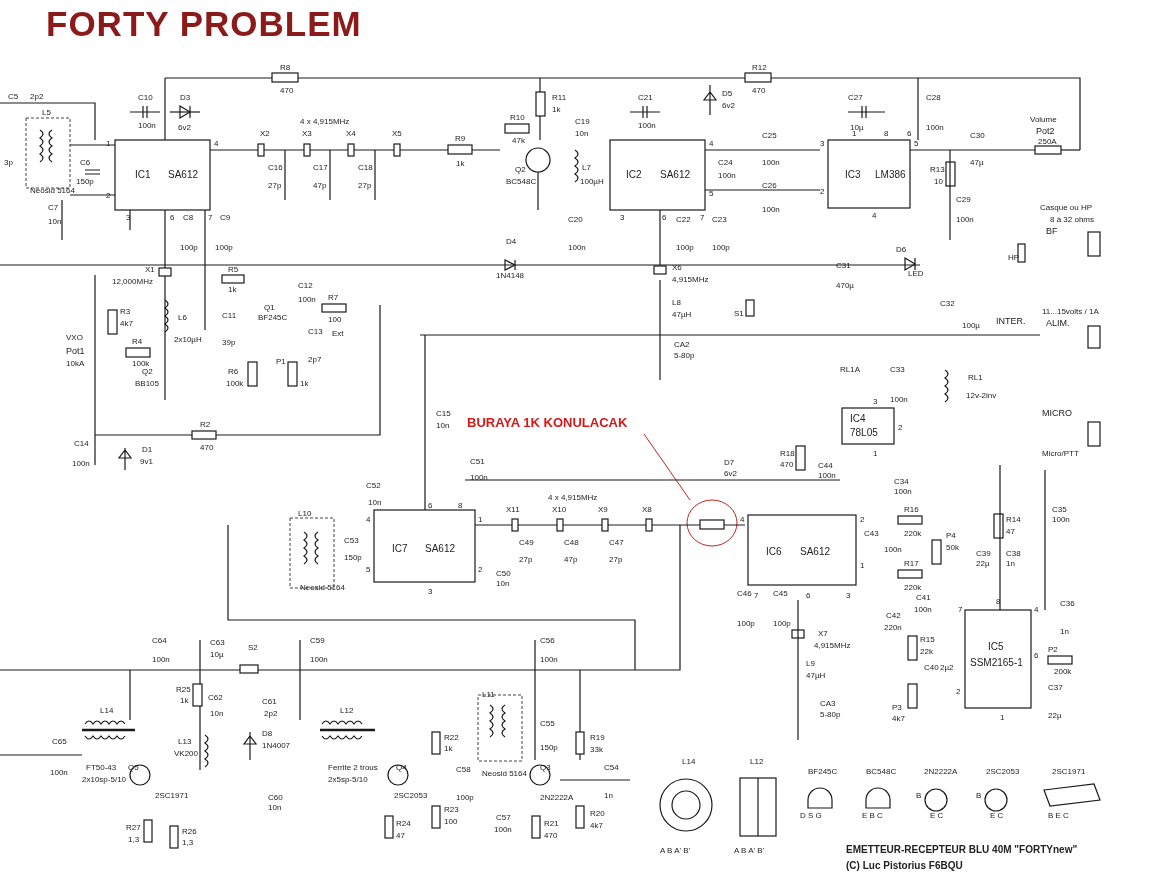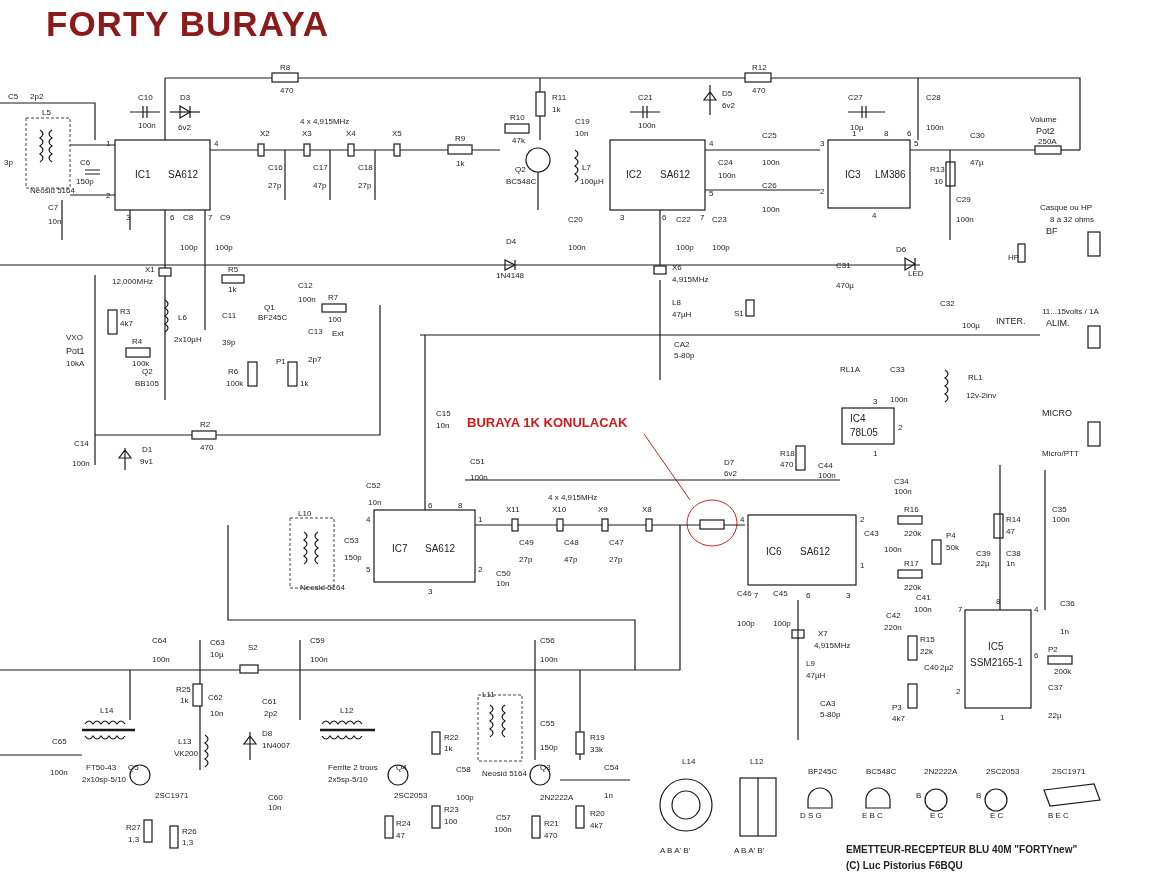--- a/index.html
+++ b/index.html
@@ -14,21 +14,21 @@
   .wt { stroke:#1a1a1a; stroke-width:2.4; fill:none; }
   .box { stroke:#1a1a1a; stroke-width:1.2; fill:#fff; }
   .dash { stroke:#444; stroke-width:1; fill:none; stroke-dasharray:3 2; }
   .note { fill:#d11a1a; font-weight:bold; font-size:13px; }
   .redc { stroke:#c22; stroke-width:1; fill:none; }
   .foot { font-size:10px; font-weight:bold; }
 </style>
 </head>
 <body>
 
-<h1 id="title">FORTY BURAYA</h1>
+<h1 id="title">FORTY PROBLEM</h1>
 
 <svg id="schem" width="1154" height="882" viewBox="0 0 1154 882">
 
   <g>
     <path class="w" d="M165 78 H1080 V150"></path>
     <path class="w" d="M165 78 V140"></path>
     <path class="w" d="M540 78 V140"></path>
     <path class="w" d="M918 78 V140"></path>
   </g>
   <g>

